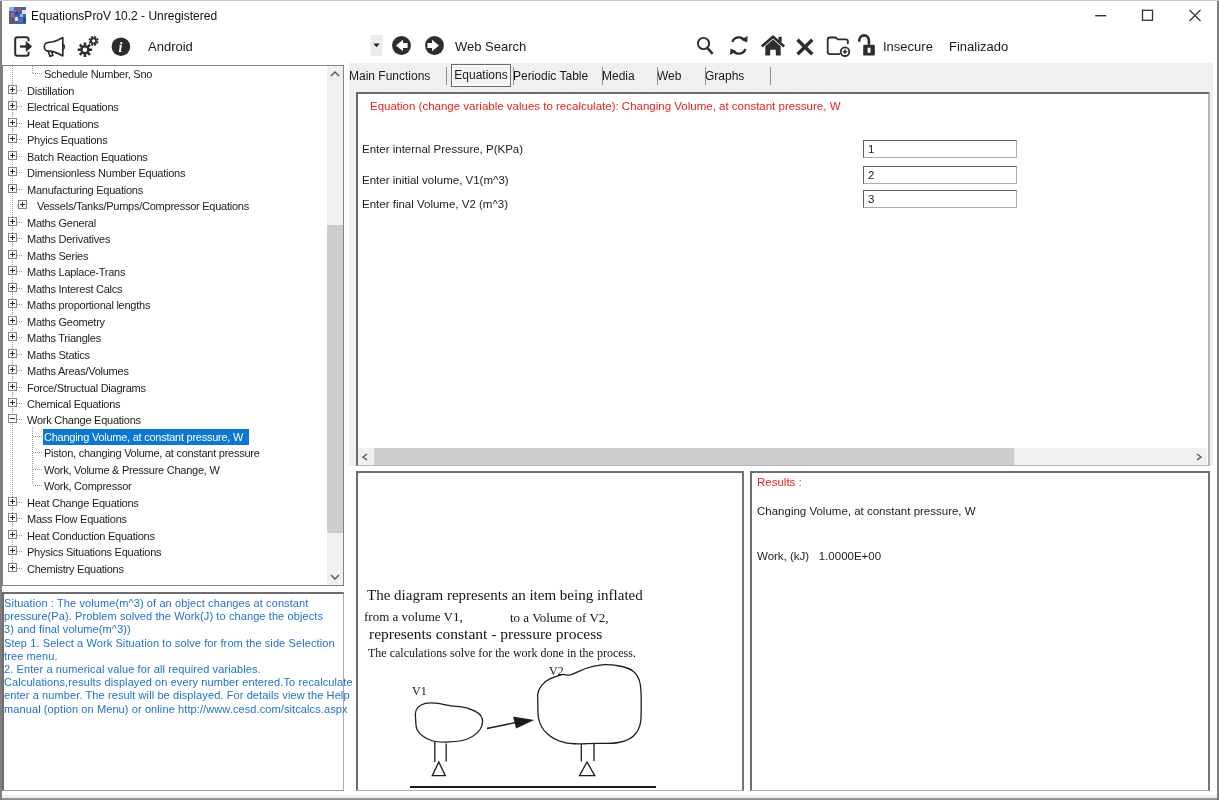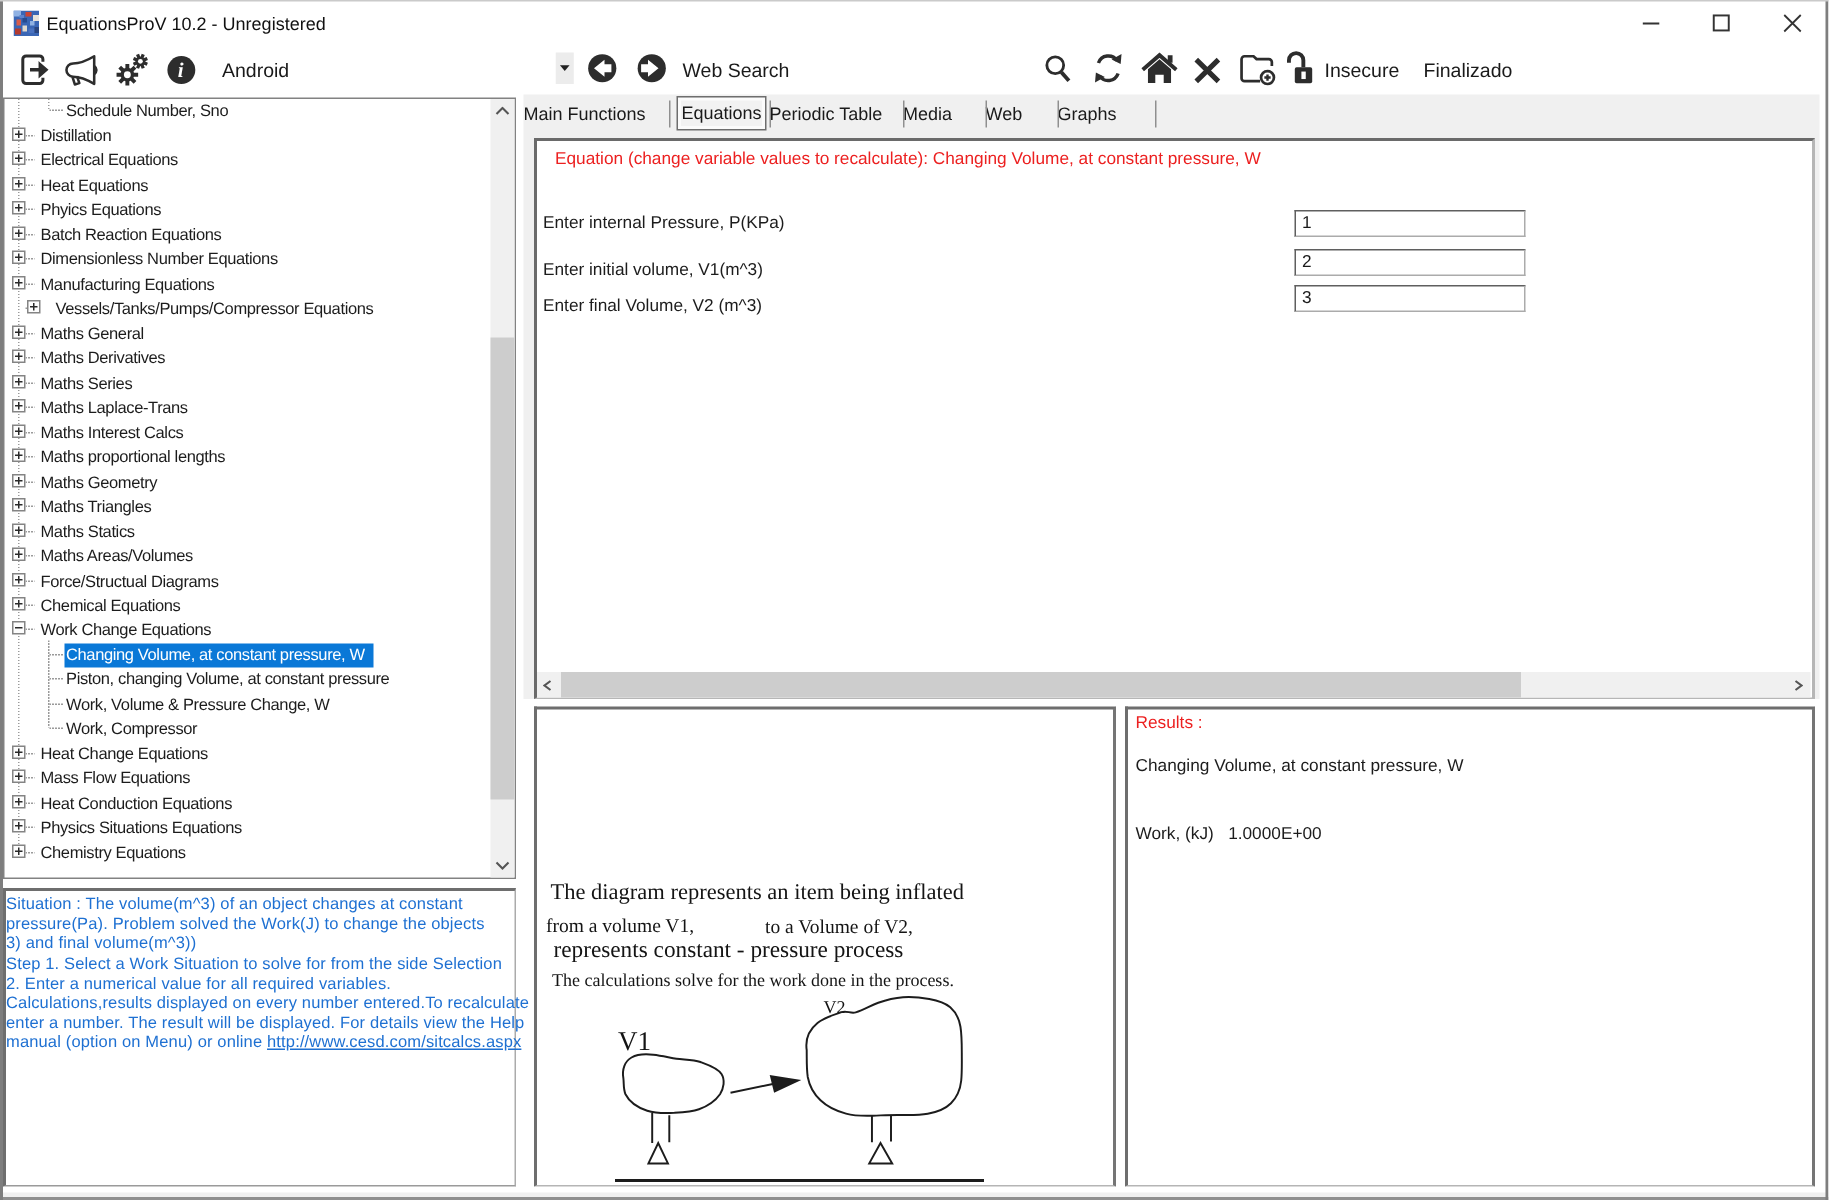--- a/index.html
+++ b/index.html
@@ -17,21 +17,21 @@
 .trow{position:absolute;height:16px;line-height:16px;white-space:nowrap}
 .tl{display:inline-block;font-size:11px;letter-spacing:-0.25px;color:#1c1c1c;padding:0 3px 0 1px}
 .sel{background:#0a78d7;color:#fff;padding-right:6px}
 .pm{position:absolute;left:0;top:3px;width:9px;height:9px;border:1px solid #848484;background:#fdfdfd}
 .ph{position:absolute;left:1px;top:3px;width:5px;height:1px;background:#2a2a2a}
 .pv{position:absolute;left:3px;top:1px;width:1px;height:5px;background:#2a2a2a}
 .vdot{position:absolute;width:1px;background-image:repeating-linear-gradient(to bottom,#9a9a9a 0 1px,transparent 1px 2px)}
 .hdot{position:absolute;height:1px;background-image:repeating-linear-gradient(to right,#9a9a9a 0 1px,transparent 1px 2px)}
 .info{position:absolute;left:2px;top:592px;width:342px;height:199px;background:#fff;border:2px solid #6e6e6e;border-right:1px solid #ababab;border-bottom:1px solid #9a9a9a;padding:3px 0 0 0}
 .il{font-size:11px;line-height:13.2px;white-space:nowrap;color:#1e70d2;letter-spacing:0.1px}
-.u{text-decoration:underline}
+.u{}
 .tabtxt{position:absolute;top:67px;height:19px;line-height:19px;font-size:12px;color:#1a1a1a}
 .tdiv{position:absolute;top:67px;width:1px;height:18px;background:#8f8f8f}
 .seltab{position:absolute;left:451px;top:64px;width:60px;height:23px;background:#f2f2f2;border:1px solid #6e6e6e;box-shadow:inset 0 0 0 2px #fbfbfb;line-height:21px;text-align:center;font-size:12px}
 .gbox{position:absolute;left:356px;top:92px;width:854px;height:374px;background:#fff;border-top:2px solid #6a6a6a;border-left:2px solid #6a6a6a;border-right:2px solid #b6b6b6;border-bottom:1px solid #b6b6b6}
 
 .lbl{position:absolute;font-size:11.5px;color:#1c1c1c;white-space:nowrap}
 .lbl.red{color:#ec2020}
 .tb{position:absolute;left:863px;width:154px;height:18px;background:#fff;border:1px solid #ababab;border-top:1px solid #5f5f5f;border-left:1px solid #5f5f5f;font-size:11.5px;line-height:16px;padding-left:4px}
 .dpanel{position:absolute;background:#fff;border:2px solid #6e6e6e;border-right:2px solid #757575;border-bottom:1px solid #b5b5b5}
 .ser{font-family:"Liberation Serif",serif;position:absolute;white-space:nowrap;color:#141414}
@@ -310,34 +310,35 @@
 <svg class="abs" style="left:3px;top:508px" width="10" height="6" viewBox="0 0 10 6">
       <path d="M1 1 L5 5 L9 1" stroke="#555" fill="none" stroke-width="1.4"></path>
     </svg>
 </div>
 
 <div class="info">
 <div class="il">Situation : The volume(m^3) of an object changes at constant</div>
 <div class="il">pressure(Pa). Problem solved the Work(J) to change the objects</div>
 <div class="il">3) and final volume(m^3))</div>
 <div class="il">Step 1. Select a Work Situation to solve for from the side Selection</div>
+<div class="il">tree menu.</div>
 <div class="il">2. Enter a numerical value for all required variables.</div>
 <div class="il">Calculations,results displayed on every number entered.To recalculate</div>
 <div class="il">enter a number. The result will be displayed. For details view the Help</div>
 <div class="il">manual (option on Menu) or online <span class="u">http://www.cesd.com/sitcalcs.aspx</span></div>
 </div>
 
 <div class="dpanel" style="left:356px;top:471px;width:388px;height:320px"></div>
 <div class="ser" style="left:367px;top:587px;font-size:15px">The diagram represents an item being inflated</div>
 <div class="ser" style="left:364px;top:609px;font-size:13px">from a volume V1,</div>
 <div class="ser" style="left:510px;top:610px;font-size:13px">to a Volume of V2,</div>
 <div class="ser" style="left:369px;top:625px;font-size:15.5px">represents constant - pressure process</div>
 <div class="ser" style="left:368px;top:646px;font-size:12px">The calculations solve for the work done in the process.</div>
 <div class="ser" style="left:549px;top:664px;font-size:12px">V2</div>
-<div class="ser" style="left:412px;top:684px;font-size:18px">V1</div>
+<div class="ser" style="left:412px;top:684px;font-size:12px">V1</div>
 
 <svg class="abs" style="left:356px;top:470px" width="390" height="322" viewBox="356 470 390 322">
 <g fill="none" stroke="#1c1c1c" stroke-width="1.3">
 <path d="M415.6,719 C414.5,713 416.5,707.5 421,705 C425,702.8 430.5,702.6 435.5,703.2 C441,703.8 446,705 451,705.8 C456,706.5 462,706.3 467,708 C472,709.8 478.5,712 481,716 C483.5,720 482.5,725.5 480,729.5 C477,733.8 471.5,737.5 466,739.5 C461,741.3 455,741.6 449.5,741.9 C444,742.2 437.5,742.4 431.5,740.5 C425.5,738.5 419.5,734.5 417,729.5 C415.5,726 416,722.5 415.6,719 Z"></path>
 <path d="M434.8,742 V762 M446.2,743.5 V761.5"></path>
 <path d="M432.3,775.6 L438.8,762 L445.3,775.6 Z"></path>
 <path d="M537.8,700 C536.8,693 539.5,686.5 545,682 C549.5,678.3 555.5,676.8 561,674.8 C564.5,673.5 567,675.9 570.5,674.9 C576,673.3 580,670.5 585.5,668.5 C590.5,666.7 596.5,665.2 602,664.8 C608,664.4 614,665 619.5,666 C624.5,666.9 630,668.5 633.5,671.5 C637.5,675 639.5,679.5 640.3,684.5 C641.2,690 641.2,696 641.2,702 C641.2,708 641.4,714.5 640.8,720.5 C640.2,726 638,731.5 634,735.5 C630,739.5 624,741.5 618.5,742.5 C612.5,743.6 606,743.4 600,743.3 C594,743.2 588,743.6 582,743.8 C576,744 569.5,743.9 564,742.4 C558,740.8 551.5,737.8 547,733.5 C542.5,729.3 539.5,723.5 538.5,718 C537.6,712 537.9,706 537.8,700 Z"></path>
 <path d="M581.3,744 V761.5 M594,744 V761"></path>
 <path d="M579.5,775.6 L587,762 L594.8,775.6 Z"></path>
 <path d="M487,728.5 L516,722.5"></path>

